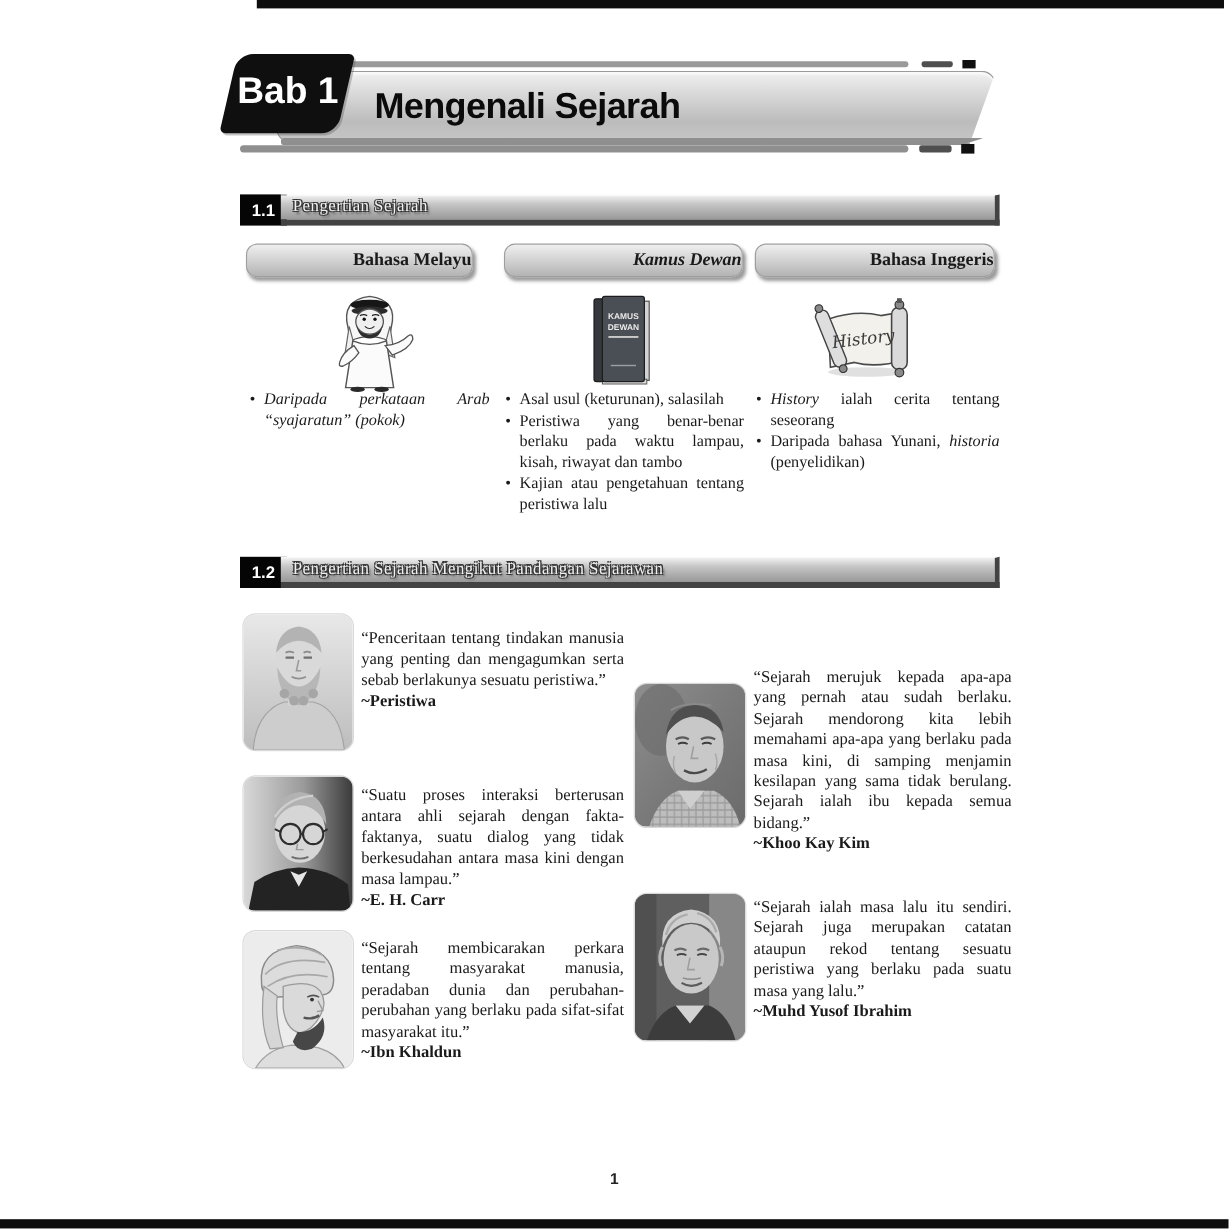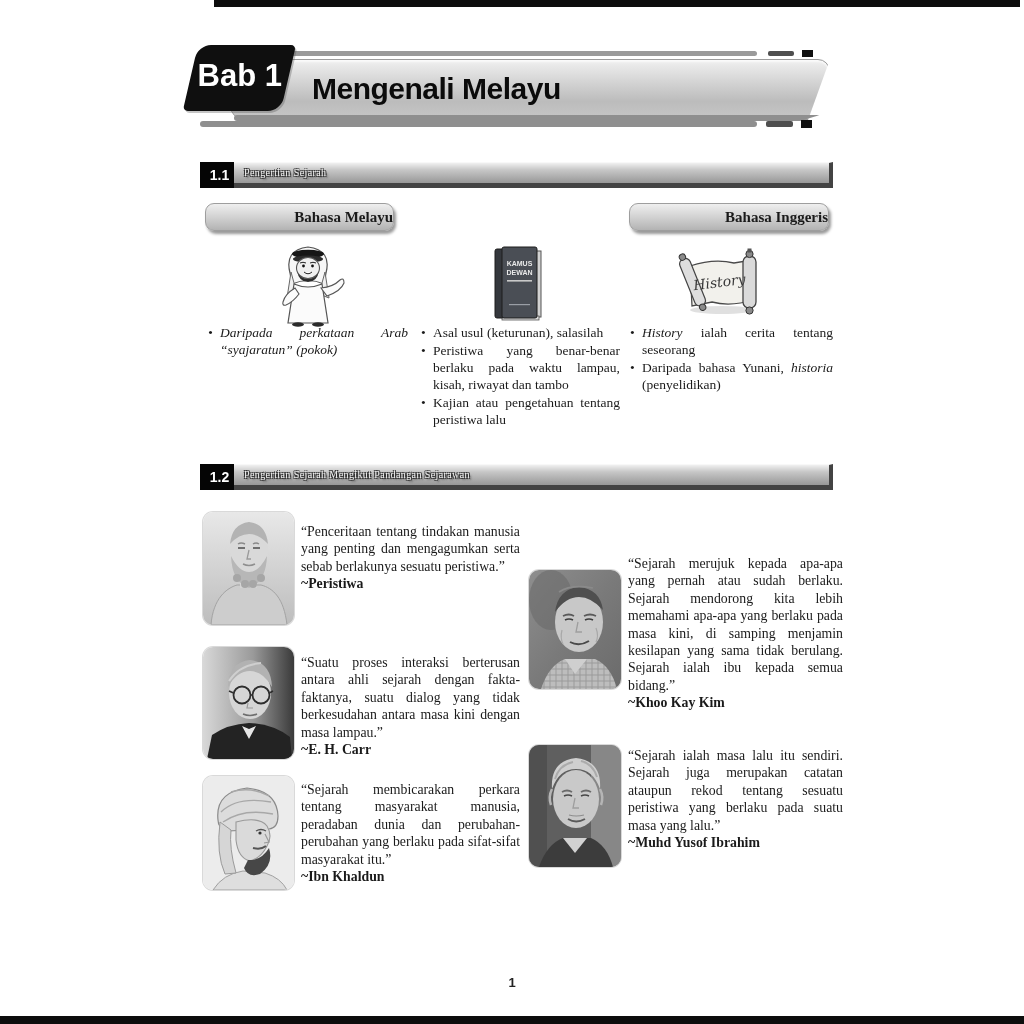--- a/index.html
+++ b/index.html
@@ -37,21 +37,21 @@
 
   
   .secbar{position:absolute;left:200px;width:633px;height:26px;}
   .sec1{top:162px;} .sec2{top:464px;}
   .secnum{position:absolute;left:0;top:0;width:39px;height:26px;background:#050505;color:#ffffff;
           font-family:"Liberation Sans",sans-serif;font-weight:bold;font-size:14px;
           text-align:center;line-height:26px;}
   .secgray{position:absolute;left:34px;right:0;top:0;height:26px;box-sizing:border-box;
           background:linear-gradient(180deg,#f0f0f0 0%,#c6c6c6 35%,#a6a6a6 80%,#989898 100%);
           border-bottom:5px solid #434343;border-right:4px solid #434343;border-top:1px solid #f8f8f8;}
-  .sectitle{position:absolute;left:44px;top:1px;line-height:20px;font-size:10px;letter-spacing:.4px;
+  .sectitle{position:absolute;left:44px;top:1px;line-height:20px;font-size:14px;letter-spacing:.4px;
           color:#f0f0f0;
           text-shadow:-1px -1px 0 #333,1px -1px 0 #333,-1px 1px 0 #333,1px 1px 0 #333,2px 2px 2px rgba(0,0,0,.45);}
 
   
   .pill{position:absolute;top:203px;height:26px;border-radius:9px;text-align:right;line-height:26px;
         font-weight:bold;font-size:15px;
         background:linear-gradient(180deg,#efefef 0%,#cfcfcf 55%,#b3b3b3 100%);
         border:1px solid #9e9e9e;box-shadow:2px 3px 3px rgba(0,0,0,.4);}
   .pill1{left:205px;width:187px;} .pill2{left:420px;width:197px;} .pill3{left:629px;width:198px;}
   .pill2 span{font-style:italic;}
@@ -95,36 +95,39 @@
 <div class="page">
 
   <div class="edge-top"></div>
   <div class="edge-bottom"></div>
 
   <div class="hdr-line hdr-topline"></div>
   <div class="hdr-dash hdr-topdash"></div>
   <div class="hdr-dot hdr-topdot"></div>
   <div class="hdr-bar"></div>
   <div class="hdr-bar-shadow"></div>
-  <div class="hdr-title">Mengenali Melayu</div>
+  <div class="hdr-title">Mengenali Sejarah</div>
   <div class="bab-tab">
     <span>Bab 1</span>
   </div>
   <div class="hdr-line hdr-botline"></div>
   <div class="hdr-dash hdr-botdash"></div>
   <div class="hdr-dot hdr-botdot"></div>
 
   <div class="secbar sec1">
     <div class="secnum">1.1</div>
     <div class="secgray"></div>
     <div class="sectitle">Pengertian Sejarah</div>
   </div>
 
   <div class="pill pill1">
     <span>Bahasa Melayu</span>
+  </div>
+  <div class="pill pill2">
+    <span>Kamus Dewan</span>
   </div>
   <div class="pill pill3">
     <span>Bahasa Inggeris</span>
   </div>
 
   <div class="deficon icon-man">
     <svg viewBox="0 0 90 85" width="90" height="85">
       <path d="M27,31 Q21,8 45,5 Q69,8 63,31 L61,42 Q45,35 29,42 Z" fill="#f7f7f7" stroke="#555" stroke-width="1.2"></path>
       <path d="M28,30 L24,56 L34,52 Z" fill="#f0f0f0" stroke="#666" stroke-width="1"></path>
       <path d="M62,30 L66,56 L56,52 Z" fill="#f0f0f0" stroke="#666" stroke-width="1"></path>

